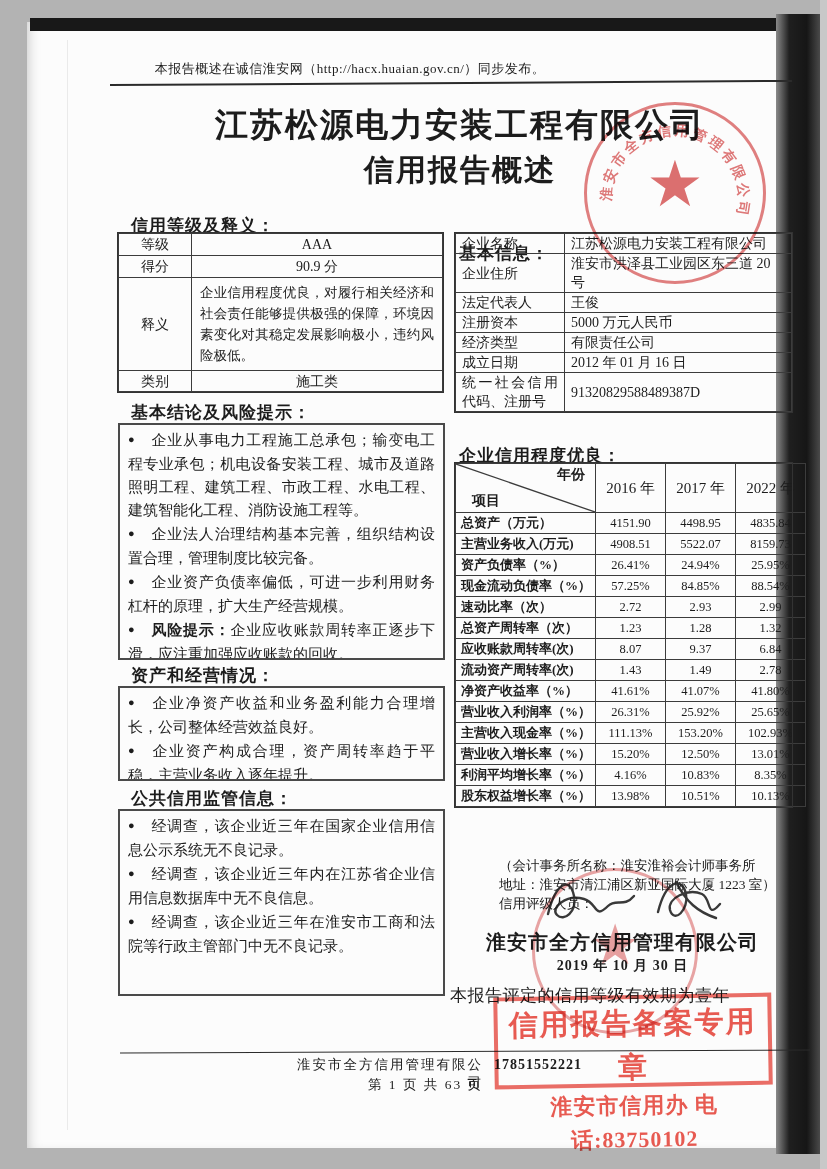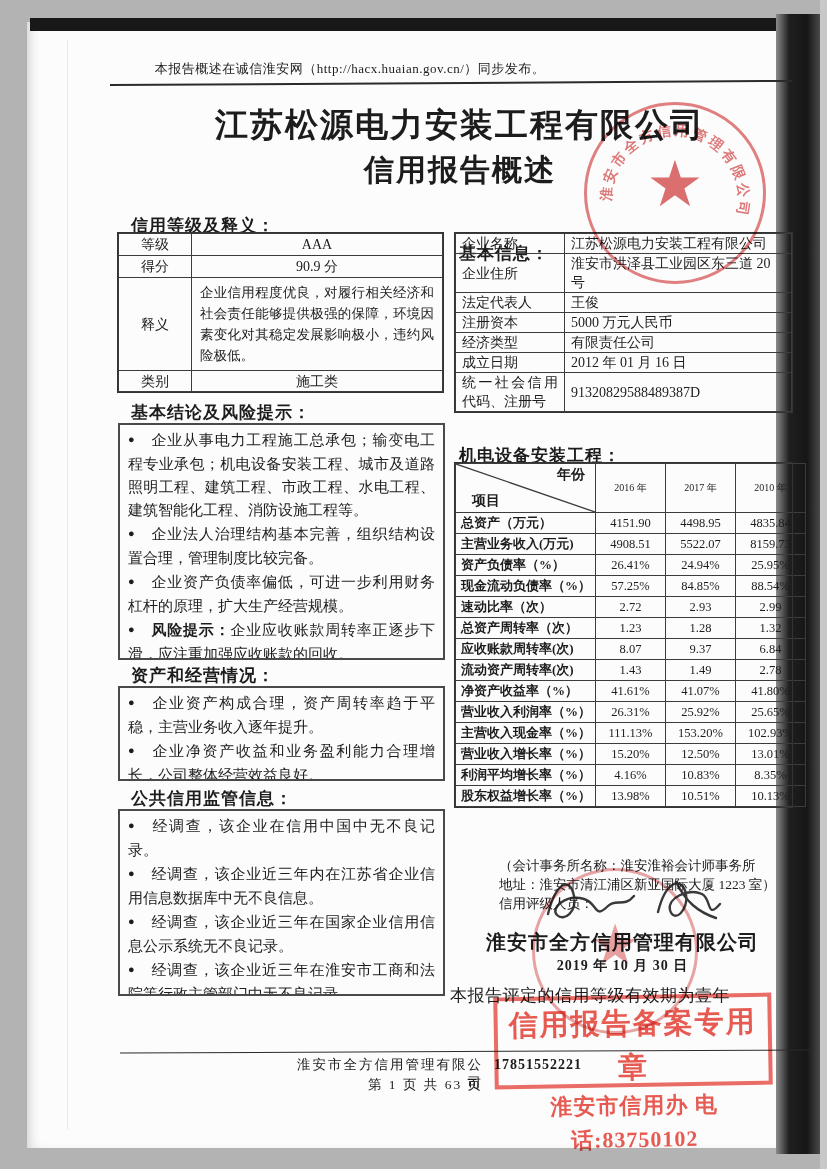--- a/index.html
+++ b/index.html
@@ -40,21 +40,21 @@
 
   .bullet-box{border:2px solid #4a4a4a;padding:4px 8px 2px 8px;box-sizing:border-box;overflow:hidden;}
   .bullet{font-size:15px;line-height:23px;text-align:justify;margin:0 0 1px 0;}
   .bullet .dot{font-size:11px;margin-right:16px;position:relative;top:-2px;}
   .bullet b{font-weight:700;}
 
   #fin-table{border-collapse:collapse;table-layout:fixed;width:100%;}
   #fin-table td{border:1px solid #3c3c3c;font-size:12.5px;line-height:16px;padding:2px 2px;}
   #fin-table td.fl{width:132px;text-align:left;font-weight:600;font-size:13px;padding-left:5px;}
   #fin-table td.fv{width:65px;text-align:center;}
-  #fin-table .yr{font-size:10px;text-align:center;height:44px;font-weight:400;}
+  #fin-table .yr{font-size:15px;text-align:center;height:44px;font-weight:400;}
   .corner{position:relative;height:44px;}
   .corner svg{position:absolute;left:0;top:0;width:100%;height:100%;}
   .corner .cy{position:absolute;top:3px;right:10px;font-size:14px;}
   .corner .cx{position:absolute;bottom:3px;left:16px;font-size:14px;}
 
   .notes{font-size:13.5px;line-height:19px;}
   .issuer{font-size:20px;font-weight:700;letter-spacing:1px;}
   .issue-date{font-size:14px;font-weight:700;letter-spacing:1px;}
   .validity{font-size:17px;letter-spacing:.5px;}
 
@@ -114,29 +114,28 @@
 <div class="abs sec-h" style="left:131px;top:401px;">基本结论及风险提示：</div>
 <div class="abs bullet-box" style="left:118px;top:423px;width:327px;height:237px;" id="conclusion-bullets">
     <p class="bullet"><span class="dot">●</span><b></b><span>企业从事电力工程施工总承包；输变电工程专业承包；机电设备安装工程、城市及道路照明工程、建筑工程、市政工程、水电工程、建筑智能化工程、消防设施工程等。</span></p>
     <p class="bullet"><span class="dot">●</span><b></b><span>企业法人治理结构基本完善，组织结构设置合理，管理制度比较完备。</span></p>
     <p class="bullet"><span class="dot">●</span><b></b><span>企业资产负债率偏低，可进一步利用财务杠杆的原理，扩大生产经营规模。</span></p>
     <p class="bullet"><span class="dot">●</span><b>风险提示：</b><span>企业应收账款周转率正逐步下滑，应注重加强应收账款的回收。</span></p>
   </div>
 
 <div class="abs sec-h" style="left:131px;top:664px;">资产和经营情况：</div>
 <div class="abs bullet-box" style="left:118px;top:686px;width:327px;height:95px;" id="assets-bullets">
+    <p class="bullet"><span class="dot">●</span><b></b><span>企业净资产收益和业务盈利能力合理增长，公司整体经营效益良好。</span></p>
     <p class="bullet"><span class="dot">●</span><b></b><span>企业资产构成合理，资产周转率趋于平稳，主营业务收入逐年提升。</span></p>
-    <p class="bullet"><span class="dot">●</span><b></b><span>企业净资产收益和业务盈利能力合理增长，公司整体经营效益良好。</span></p>
   </div>
 
 <div class="abs sec-h" style="left:131px;top:787px;">公共信用监管信息：</div>
 <div class="abs bullet-box" style="left:118px;top:809px;width:327px;height:187px;" id="public-bullets">
-    <p class="bullet"><span class="dot">●</span><b></b><span>经调查，该企业在信用中国中无不良记录。</span></p>
+    <p class="bullet"><span class="dot">●</span><b></b><span>经调查，该企业近三年在国家企业信用信息公示系统无不良记录。</span></p>
     <p class="bullet"><span class="dot">●</span><b></b><span>经调查，该企业近三年内在江苏省企业信用信息数据库中无不良信息。</span></p>
-    <p class="bullet"><span class="dot">●</span><b></b><span>经调查，该企业近三年在国家企业信用信息公示系统无不良记录。</span></p>
     <p class="bullet"><span class="dot">●</span><b></b><span>经调查，该企业近三年在淮安市工商和法院等行政主管部门中无不良记录。</span></p>
   </div>
 
 <div class="abs sec-h" style="left:459px;top:214px;margin-top:28px;">基本信息：</div>
 <div class="abs tbl-wrap" style="left:455px;top:233px;width:337px;">
   <table class="grid" id="basic-table">
     <tbody id="basic-rows">
         <tr class="kv-row">
     <td class="k">企业名称</td>
     <td class="v">江苏松源电力安装工程有限公司</td>
@@ -162,35 +161,35 @@
     <td class="v">2012 年 01 月 16 日</td>
   </tr>
         <tr class="kv-row">
     <td class="k">统一社会信用代码、注册号</td>
     <td class="v">91320829588489387D</td>
   </tr>
       </tbody>
   </table>
 </div>
 
-<div class="abs sec-h" style="left:459px;top:444px;">机电设备安装工程：</div>
+<div class="abs sec-h" style="left:459px;top:444px;">企业信用程度优良：</div>
 <div class="abs tbl-wrap" style="left:455px;top:463px;width:337px;">
   <table id="fin-table">
     <tbody>
       <tr>
         <td class="fl corner">
           <svg viewBox="0 0 132 44" preserveAspectRatio="none">
             <line x1="0" y1="0" x2="132" y2="44" stroke="#3c3c3c" stroke-width="1.2"></line>
           </svg>
           <span class="cy">年份</span>
           <span class="cx">项目</span>
         </td>
         <td class="fv yr">2016 年</td>
         <td class="fv yr">2017 年</td>
-        <td class="fv yr">2010 年</td>
+        <td class="fv yr">2022 年</td>
       </tr>
     </tbody>
     <tbody id="fin-rows">
         <tr class="fin-row">
     <td class="fl">总资产（万元）</td>
     <td class="fv">4151.90</td>
     <td class="fv">4498.95</td>
     <td class="fv">4835.84</td>
   </tr>
         <tr class="fin-row">

